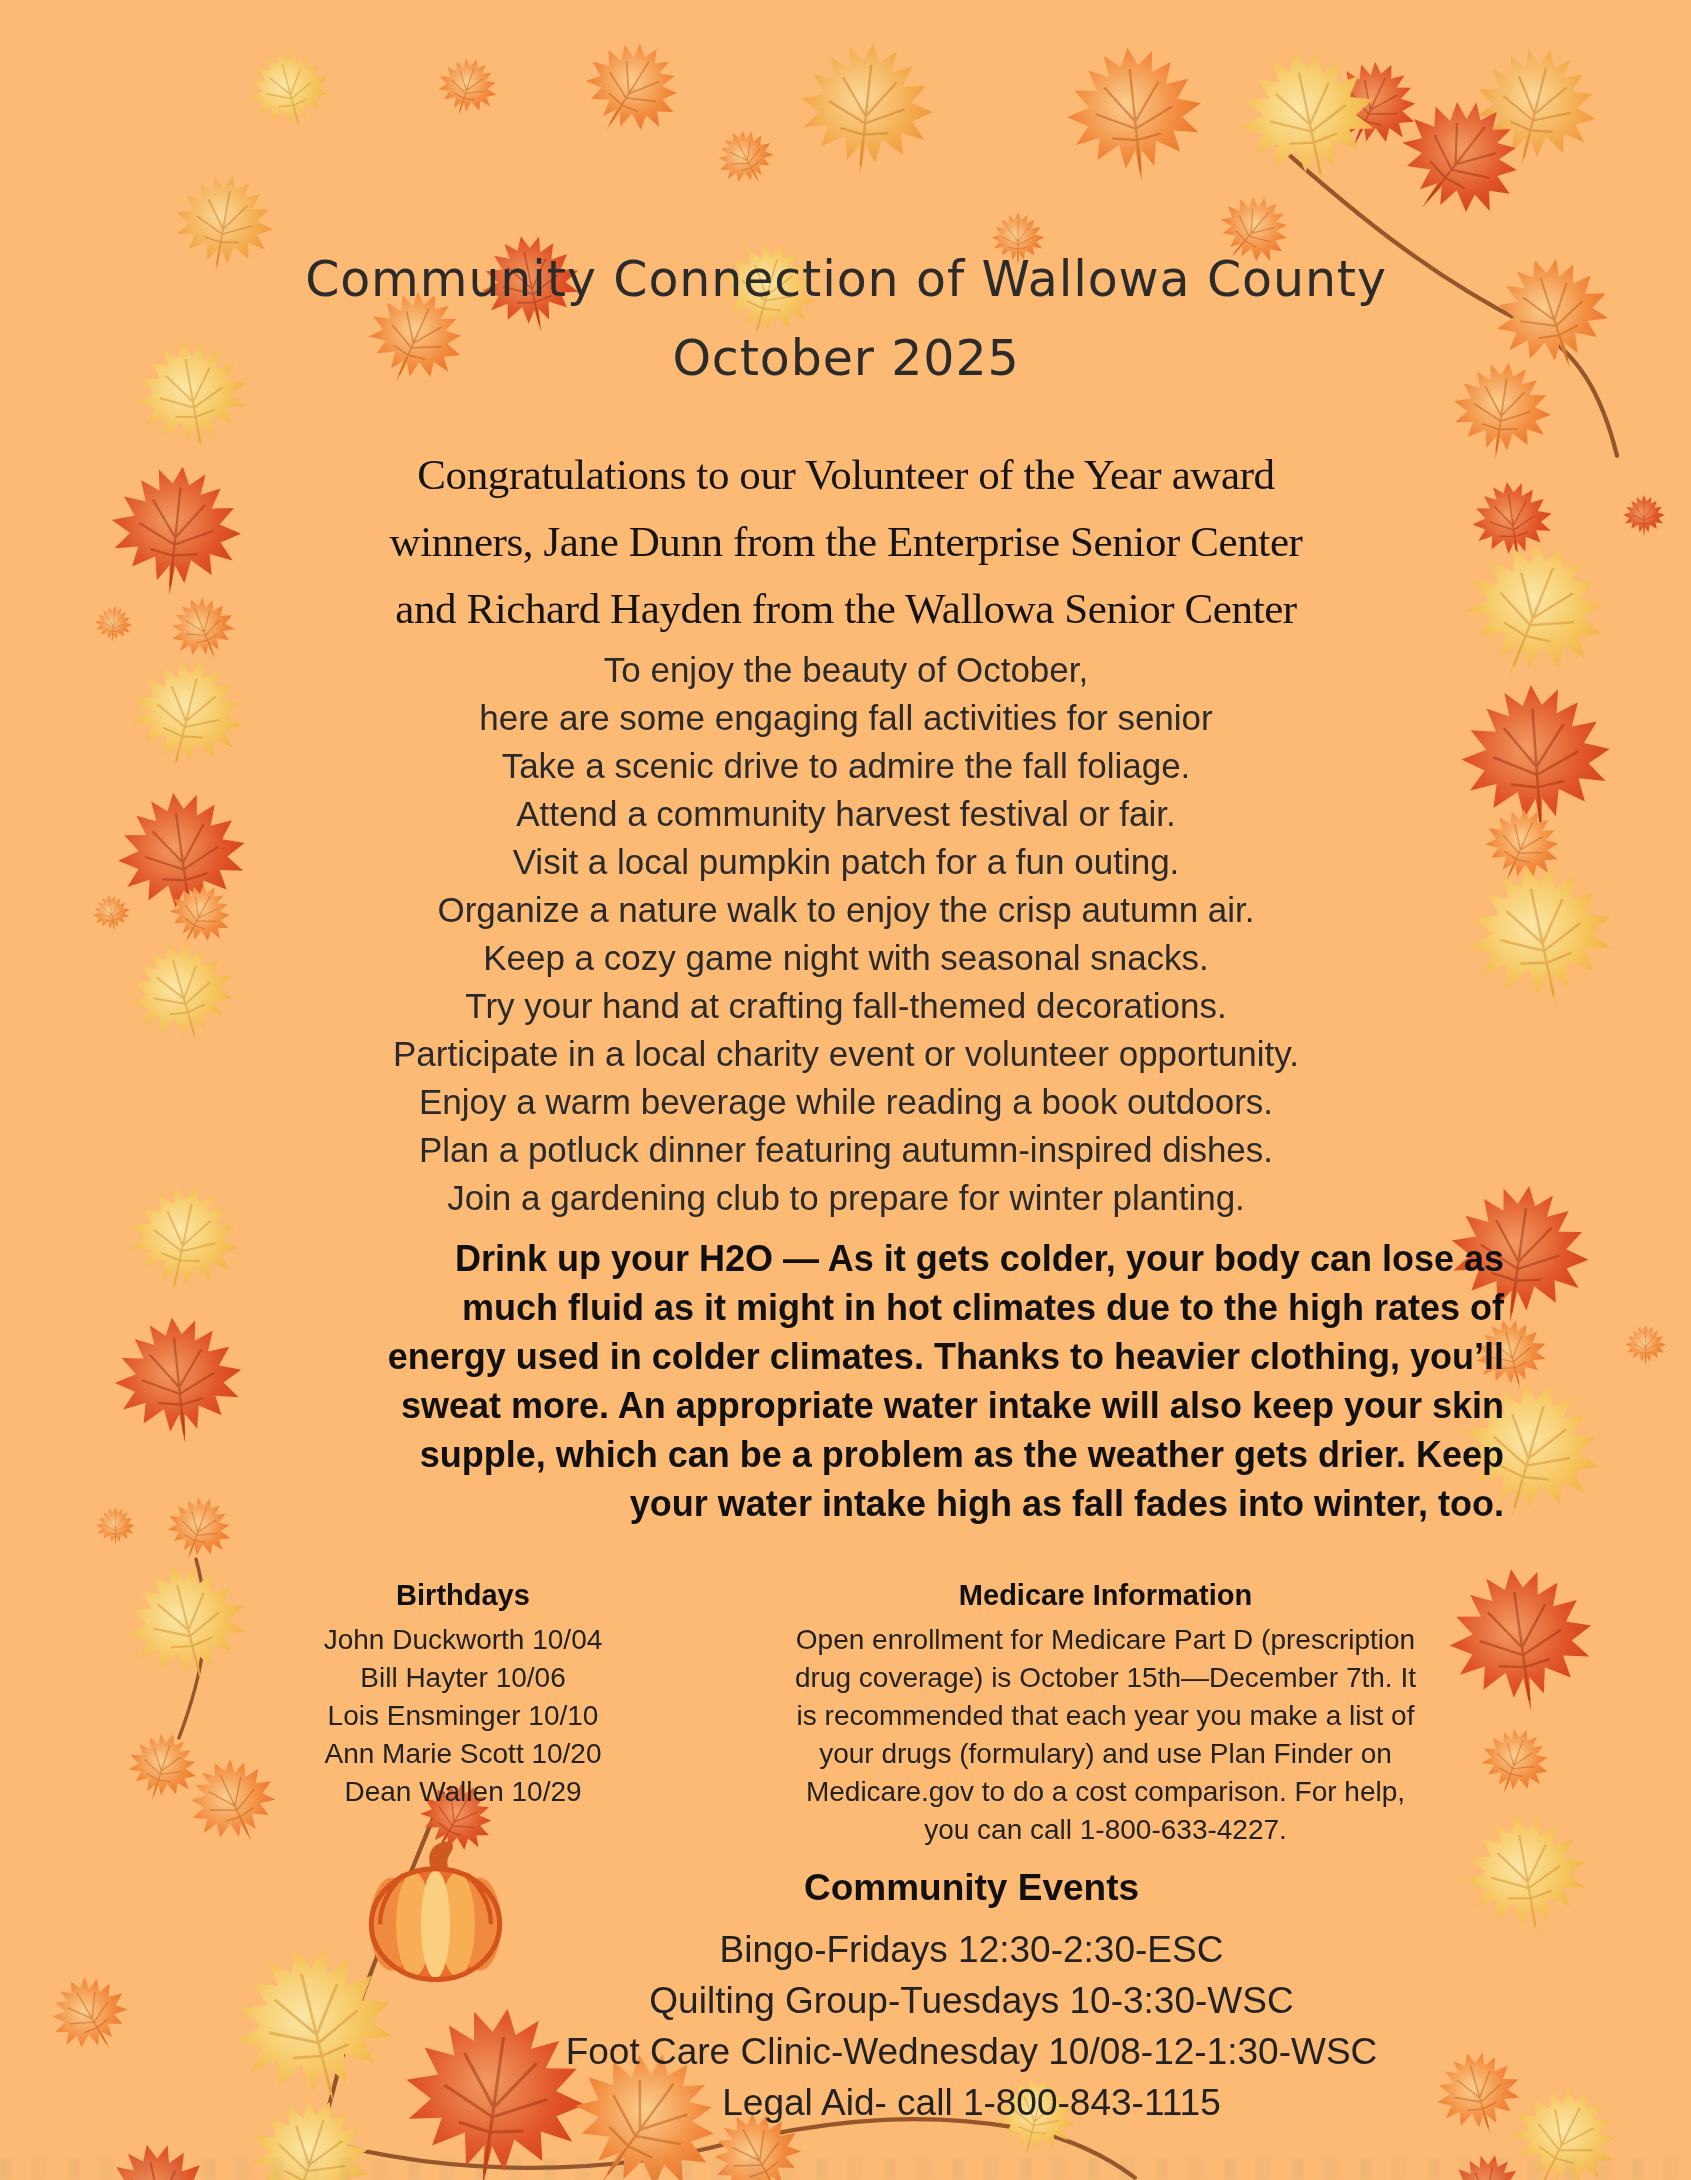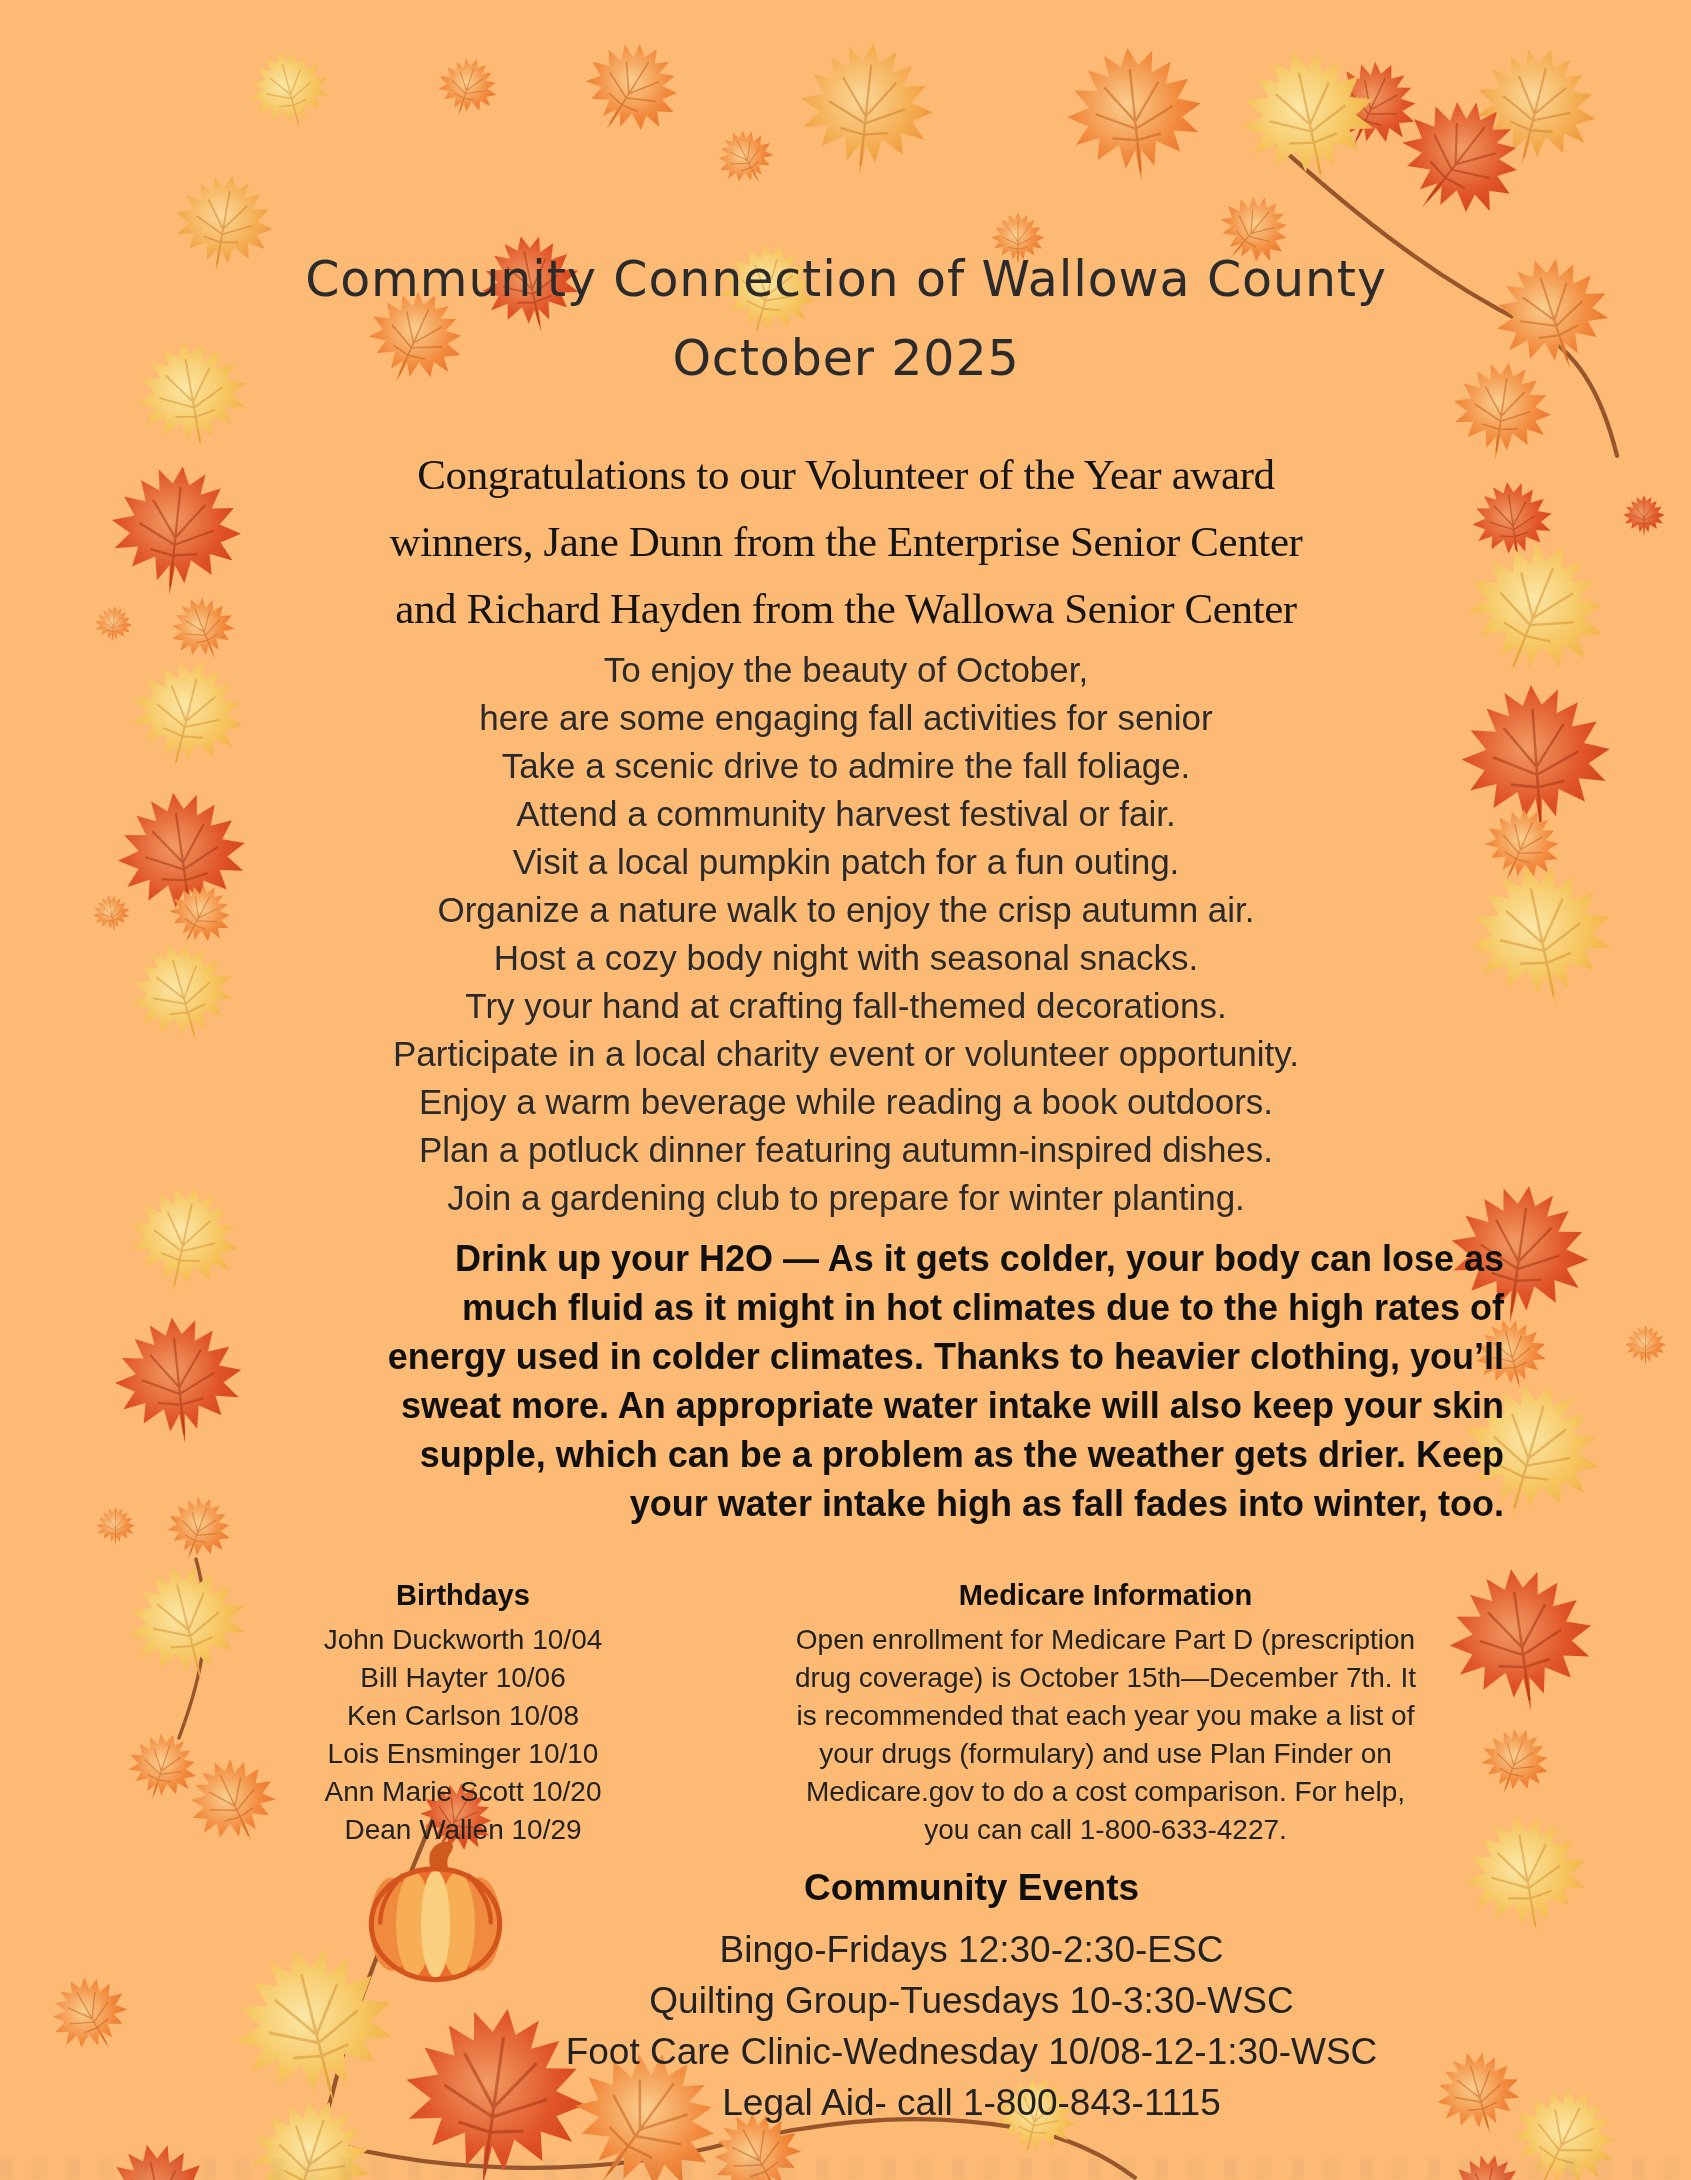--- a/index.html
+++ b/index.html
@@ -334,42 +334,41 @@
   <div class="center congrats-line" style="top:517px">winners, Jane Dunn from the Enterprise Senior Center</div>
   <div class="center congrats-line" style="top:584px">and Richard Hayden from the Wallowa Senior Center</div>
 
   <div class="activities">
     <div class="line">To enjoy the beauty of October,</div>
     <div class="line">here are some engaging fall activities for senior</div>
     <div class="line">Take a scenic drive to admire the fall foliage.</div>
     <div class="line">Attend a community harvest festival or fair.</div>
     <div class="line">Visit a local pumpkin patch for a fun outing.</div>
     <div class="line">Organize a nature walk to enjoy the crisp autumn air.</div>
-    <div class="line">Host a cozy body night with seasonal snacks.</div>
+    <div class="line">Keep a cozy game night with seasonal snacks.</div>
     <div class="line">Try your hand at crafting fall-themed decorations.</div>
     <div class="line">Participate in a local charity event or volunteer opportunity.</div>
     <div class="line">Enjoy a warm beverage while reading a book outdoors.</div>
     <div class="line">Plan a potluck dinner featuring autumn-inspired dishes.</div>
     <div class="line">Join a gardening club to prepare for winter planting.</div>
   </div>
 
   <div class="h2o">
     <div class="line">Drink up your H2O — As it gets colder, your body can lose as</div>
     <div class="line">much fluid as it might in hot climates due to the high rates of</div>
     <div class="line">energy used in colder climates. Thanks to heavier clothing, you’ll</div>
     <div class="line">sweat more. An appropriate water intake will also keep your skin</div>
     <div class="line">supple, which can be a problem as the weather gets drier. Keep</div>
     <div class="line">your water intake high as fall fades into winter, too.</div>
   </div>
 
   <div class="col-birthdays">
     <div class="sec-head">Birthdays</div>
     <div class="small-line">John Duckworth 10/04</div>
     <div class="small-line">Bill Hayter 10/06</div>
-    <div class="small-line">Ken Carlson 10/08</div>
     <div class="small-line">Lois Ensminger 10/10</div>
     <div class="small-line">Ann Marie Scott 10/20</div>
     <div class="small-line">Dean Wallen 10/29</div>
   </div>
 
   <div class="col-medicare">
     <div class="sec-head">Medicare Information</div>
     <div class="small-line">Open enrollment for Medicare Part D (prescription</div>
     <div class="small-line">drug coverage) is October 15th—December 7th. It</div>
     <div class="small-line">is recommended that each year you make a list of</div>

